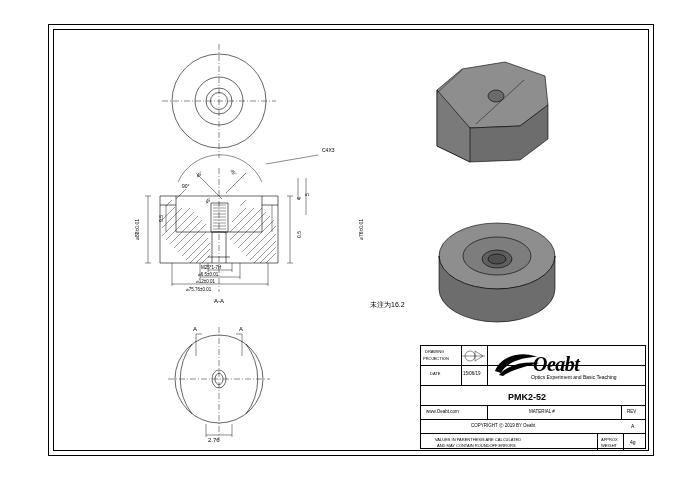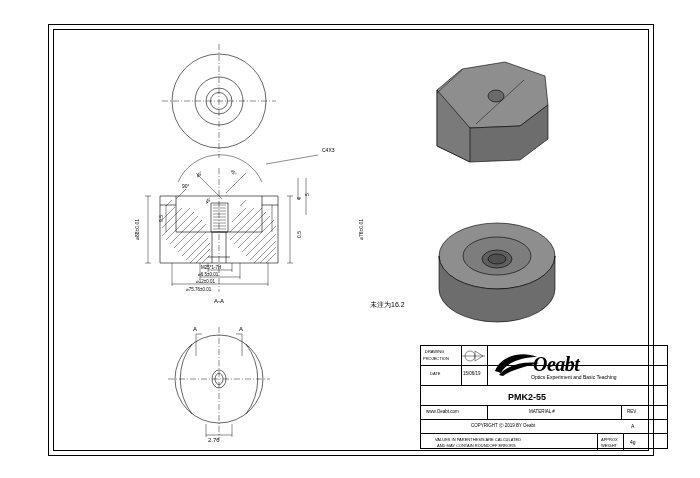--- a/index.html
+++ b/index.html
@@ -10,21 +10,21 @@
 
   .txt{position:absolute;white-space:nowrap;color:#000;font-family:"Liberation Sans",sans-serif;}
   .t4{font-size:4px;}
   .t45{font-size:4.5px;}
   .t5{font-size:5px;}
   .t6{font-size:6px;}
   .t7{font-size:7px;}
   .t9{font-size:9px;}
 
   
-  .tb{position:absolute;left:420px;top:345px;width:248px;height:104px;border:1px solid #000;box-sizing:border-box;}
+  .tb{position:absolute;left:420px;top:345px;width:226px;height:104px;border:1px solid #000;box-sizing:border-box;}
   .tb-line-h{position:absolute;left:0;width:100%;height:0;border-top:1px solid #000;}
   .tb-line-v{position:absolute;top:0;height:100%;width:0;border-left:1px solid #000;}
 
   .logo-wrap{position:absolute;left:66px;top:1px;width:158px;height:38px;}
   .logo-txt{position:absolute;left:46px;top:6px;font-size:20px;font-style:italic;font-weight:bold;font-family:"Liberation Serif",serif;letter-spacing:-0.5px;}
   .logo-sub{position:absolute;left:44px;top:27px;font-size:5px;color:#000;}
   .logo-swoosh{position:absolute;left:6px;top:4px;width:48px;height:26px;}
 
   
   svg{position:absolute;left:0;top:0;overflow:visible;}
@@ -196,21 +196,21 @@
   <div class="txt t45" style="left:198px;top:272px;">⌀6.5±0.01</div>
   <div class="txt t45" style="left:196px;top:279px;">⌀12±0.01</div>
   <div class="txt t45" style="left:186px;top:287px;">⌀75.76±0.01</div>
 
   <div class="txt t6" style="left:214px;top:298px;">A-A</div>
   <div class="txt t6" style="left:193px;top:326px;">A</div>
   <div class="txt t6" style="left:239px;top:326px;">A</div>
   <div class="txt t6" style="left:208px;top:437px;">2.76</div>
 
   <div class="txt t7" style="left:370px;top:300px;">未注为16.2</div>
-  <div class="txt t9" style="left:508px;top:392px;font-weight:bold;">PMK2-55</div>
+  <div class="txt t9" style="left:508px;top:392px;font-weight:bold;">PMK2-52</div>
 
   <div class="tb">
 
     <div class="tb-line-h" style="top:19px;"></div>
     <div class="tb-line-h" style="top:39px;"></div>
     <div class="tb-line-h" style="top:59px;"></div>
     <div class="tb-line-h" style="top:73px;"></div>
     <div class="tb-line-h" style="top:87px;"></div>
 
     <div class="tb-line-v" style="left:40px;height:39px;"></div>

